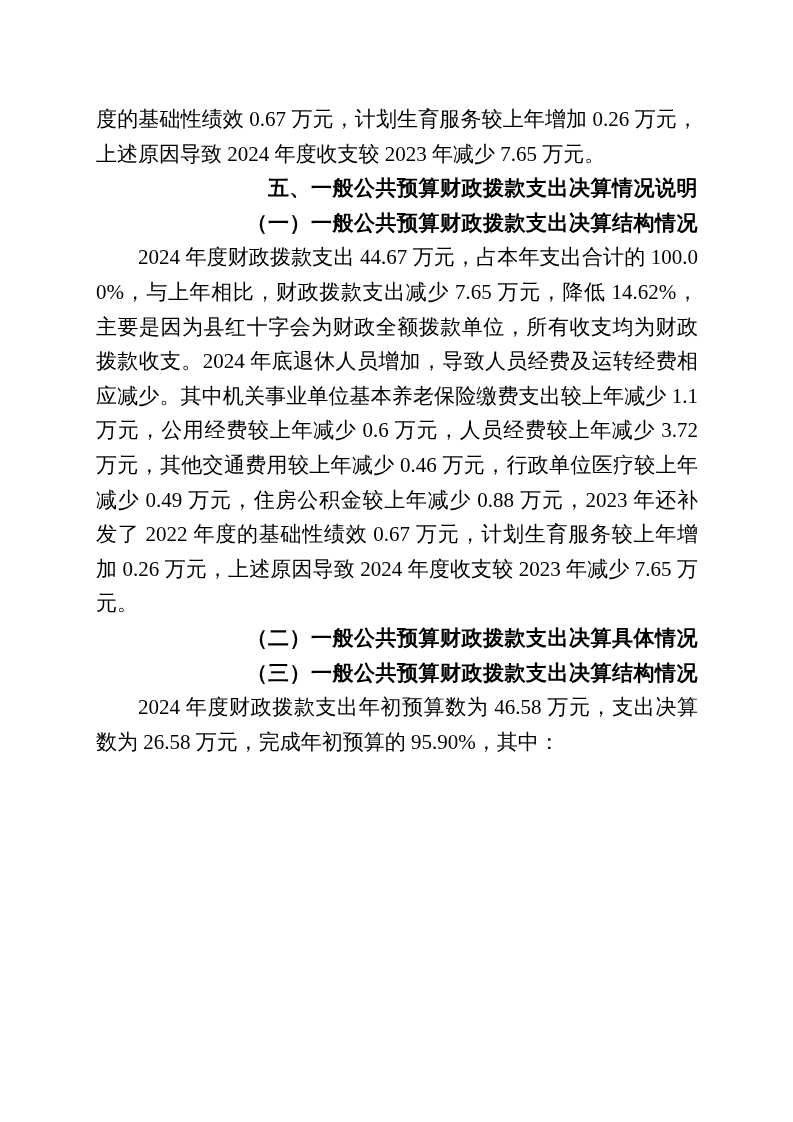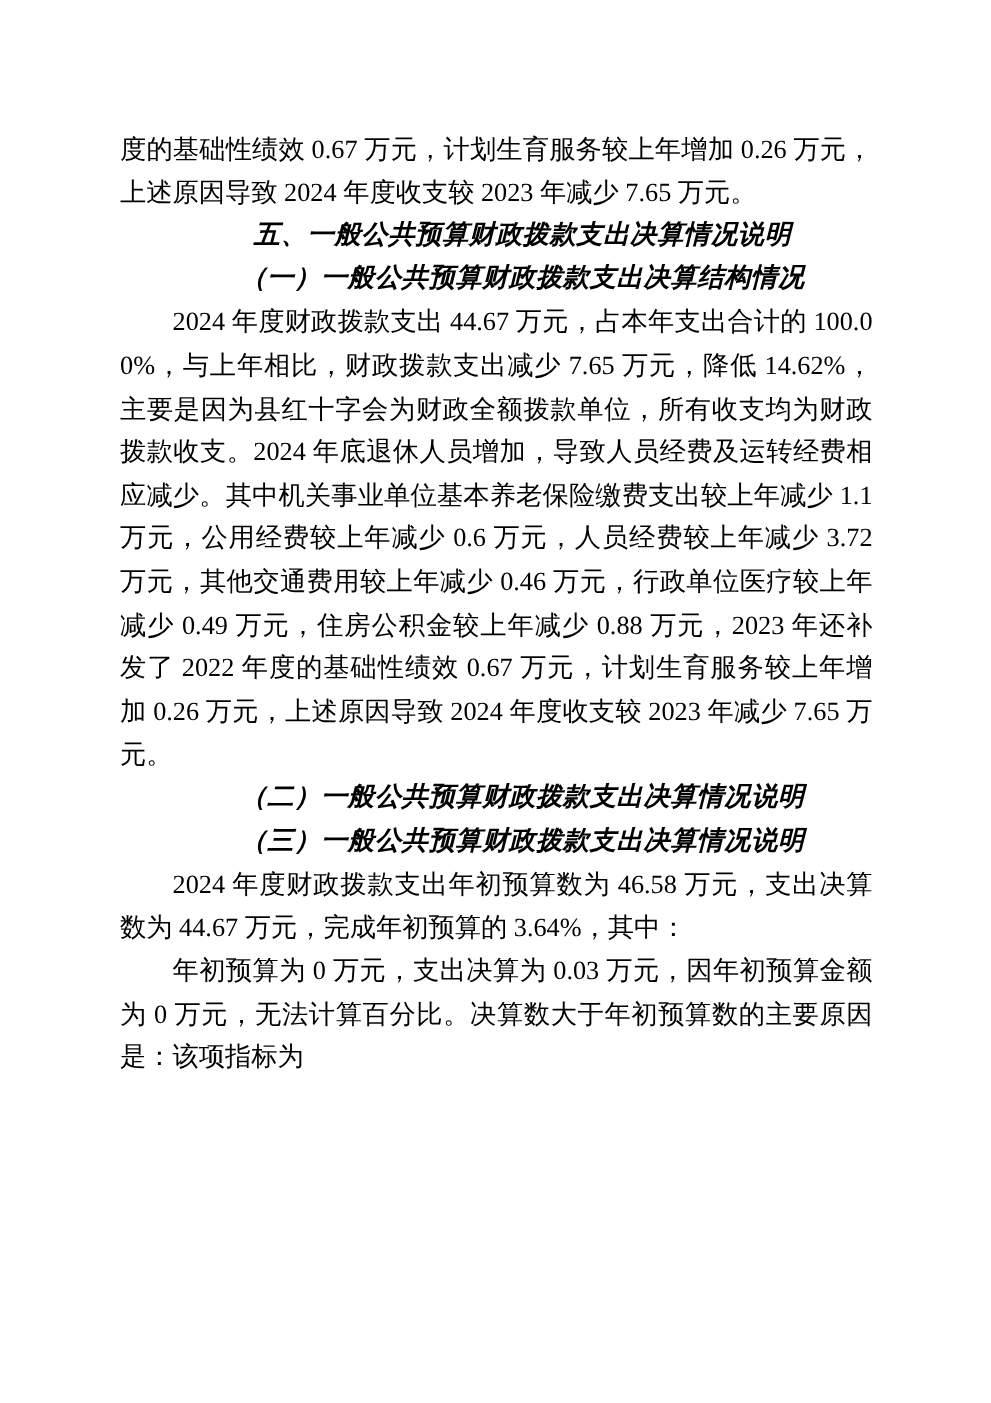--- a/index.html
+++ b/index.html
@@ -27,39 +27,37 @@
     word-break: break-all;
   }
   .para.indent {
     text-indent: 2em;
   }
   .heading {
     margin: 0;
     font-family: "Liberation Sans", "DejaVu Sans", sans-serif;
     font-weight: 700;
     text-indent: 2em;
-    text-align: center;
+    text-align: right;
     letter-spacing: 0.5px;
-    font-style: italic;
   }
 </style>
 </head>
 <body>
 
 <div class="page">
   <p class="para">度的基础性绩效 0.67 万元，计划生育服务较上年增加 0.26 万元，上述原因导致 2024 年度收支较 2023 年减少 7.65 万元。</p>
 
   <p class="heading">五、一般公共预算财政拨款支出决算情况说明</p>
 
   <p class="heading">（一）一般公共预算财政拨款支出决算结构情况</p>
 
   <p class="para indent">2024 年度财政拨款支出 44.67 万元，占本年支出合计的 100.00%，与上年相比，财政拨款支出减少 7.65 万元，降低 14.62%，主要是因为县红十字会为财政全额拨款单位，所有收支均为财政拨款收支。2024 年底退休人员增加，导致人员经费及运转经费相应减少。其中机关事业单位基本养老保险缴费支出较上年减少 1.1 万元，公用经费较上年减少 0.6 万元，人员经费较上年减少 3.72 万元，其他交通费用较上年减少 0.46 万元，行政单位医疗较上年减少 0.49 万元，住房公积金较上年减少 0.88 万元，2023 年还补发了 2022 年度的基础性绩效 0.67 万元，计划生育服务较上年增加 0.26 万元，上述原因导致 2024 年度收支较 2023 年减少 7.65 万元。</p>
 
-  <p class="heading">（二）一般公共预算财政拨款支出决算情况说明</p>
+  <p class="heading">（二）一般公共预算财政拨款支出决算具体情况</p>
 
 
-  <p class="heading">（三）一般公共预算财政拨款支出决算情况说明</p>
+  <p class="heading">（三）一般公共预算财政拨款支出决算结构情况</p>
 
-  <p class="para indent">2024 年度财政拨款支出年初预算数为 46.58 万元，支出决算数为 44.67 万元，完成年初预算的 3.64%，其中：</p>
+  <p class="para indent">2024 年度财政拨款支出年初预算数为 46.58 万元，支出决算数为 26.58 万元，完成年初预算的 95.90%，其中：</p>
 
 
-  <p class="para indent">年初预算为 0 万元，支出决算为 0.03 万元，因年初预算金额为 0 万元，无法计算百分比。决算数大于年初预算数的主要原因是：该项指标为</p>
 </div>
 
 </body></html>

